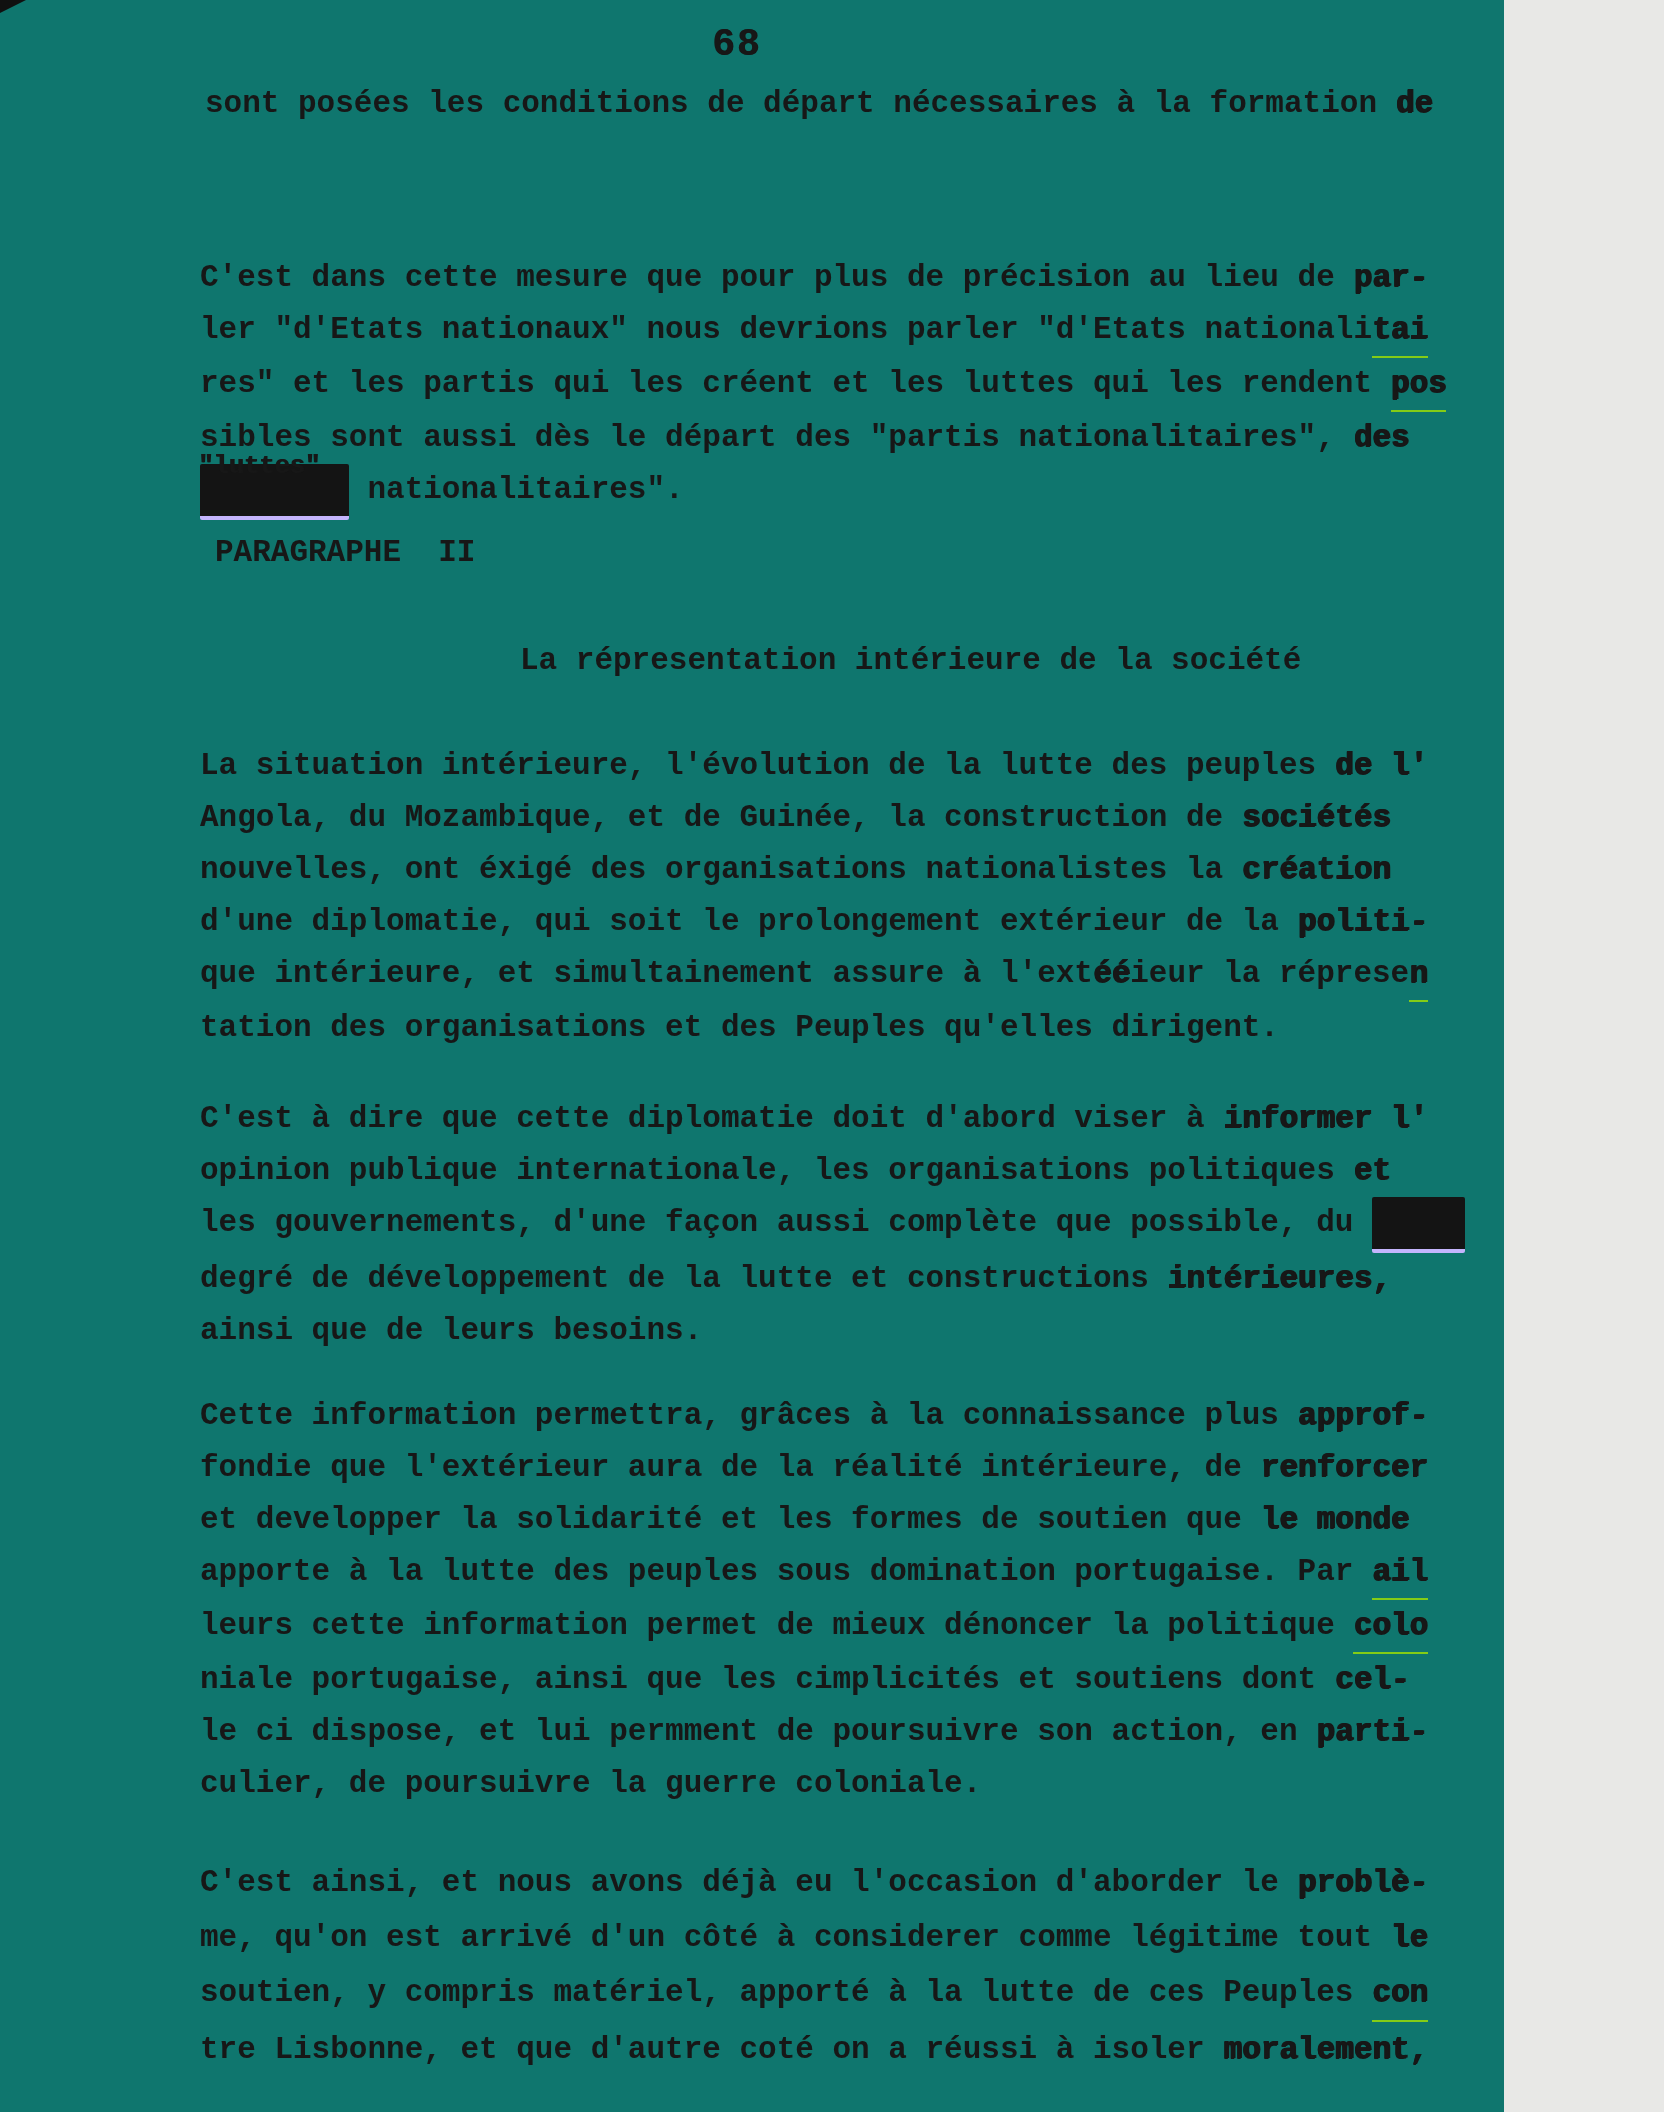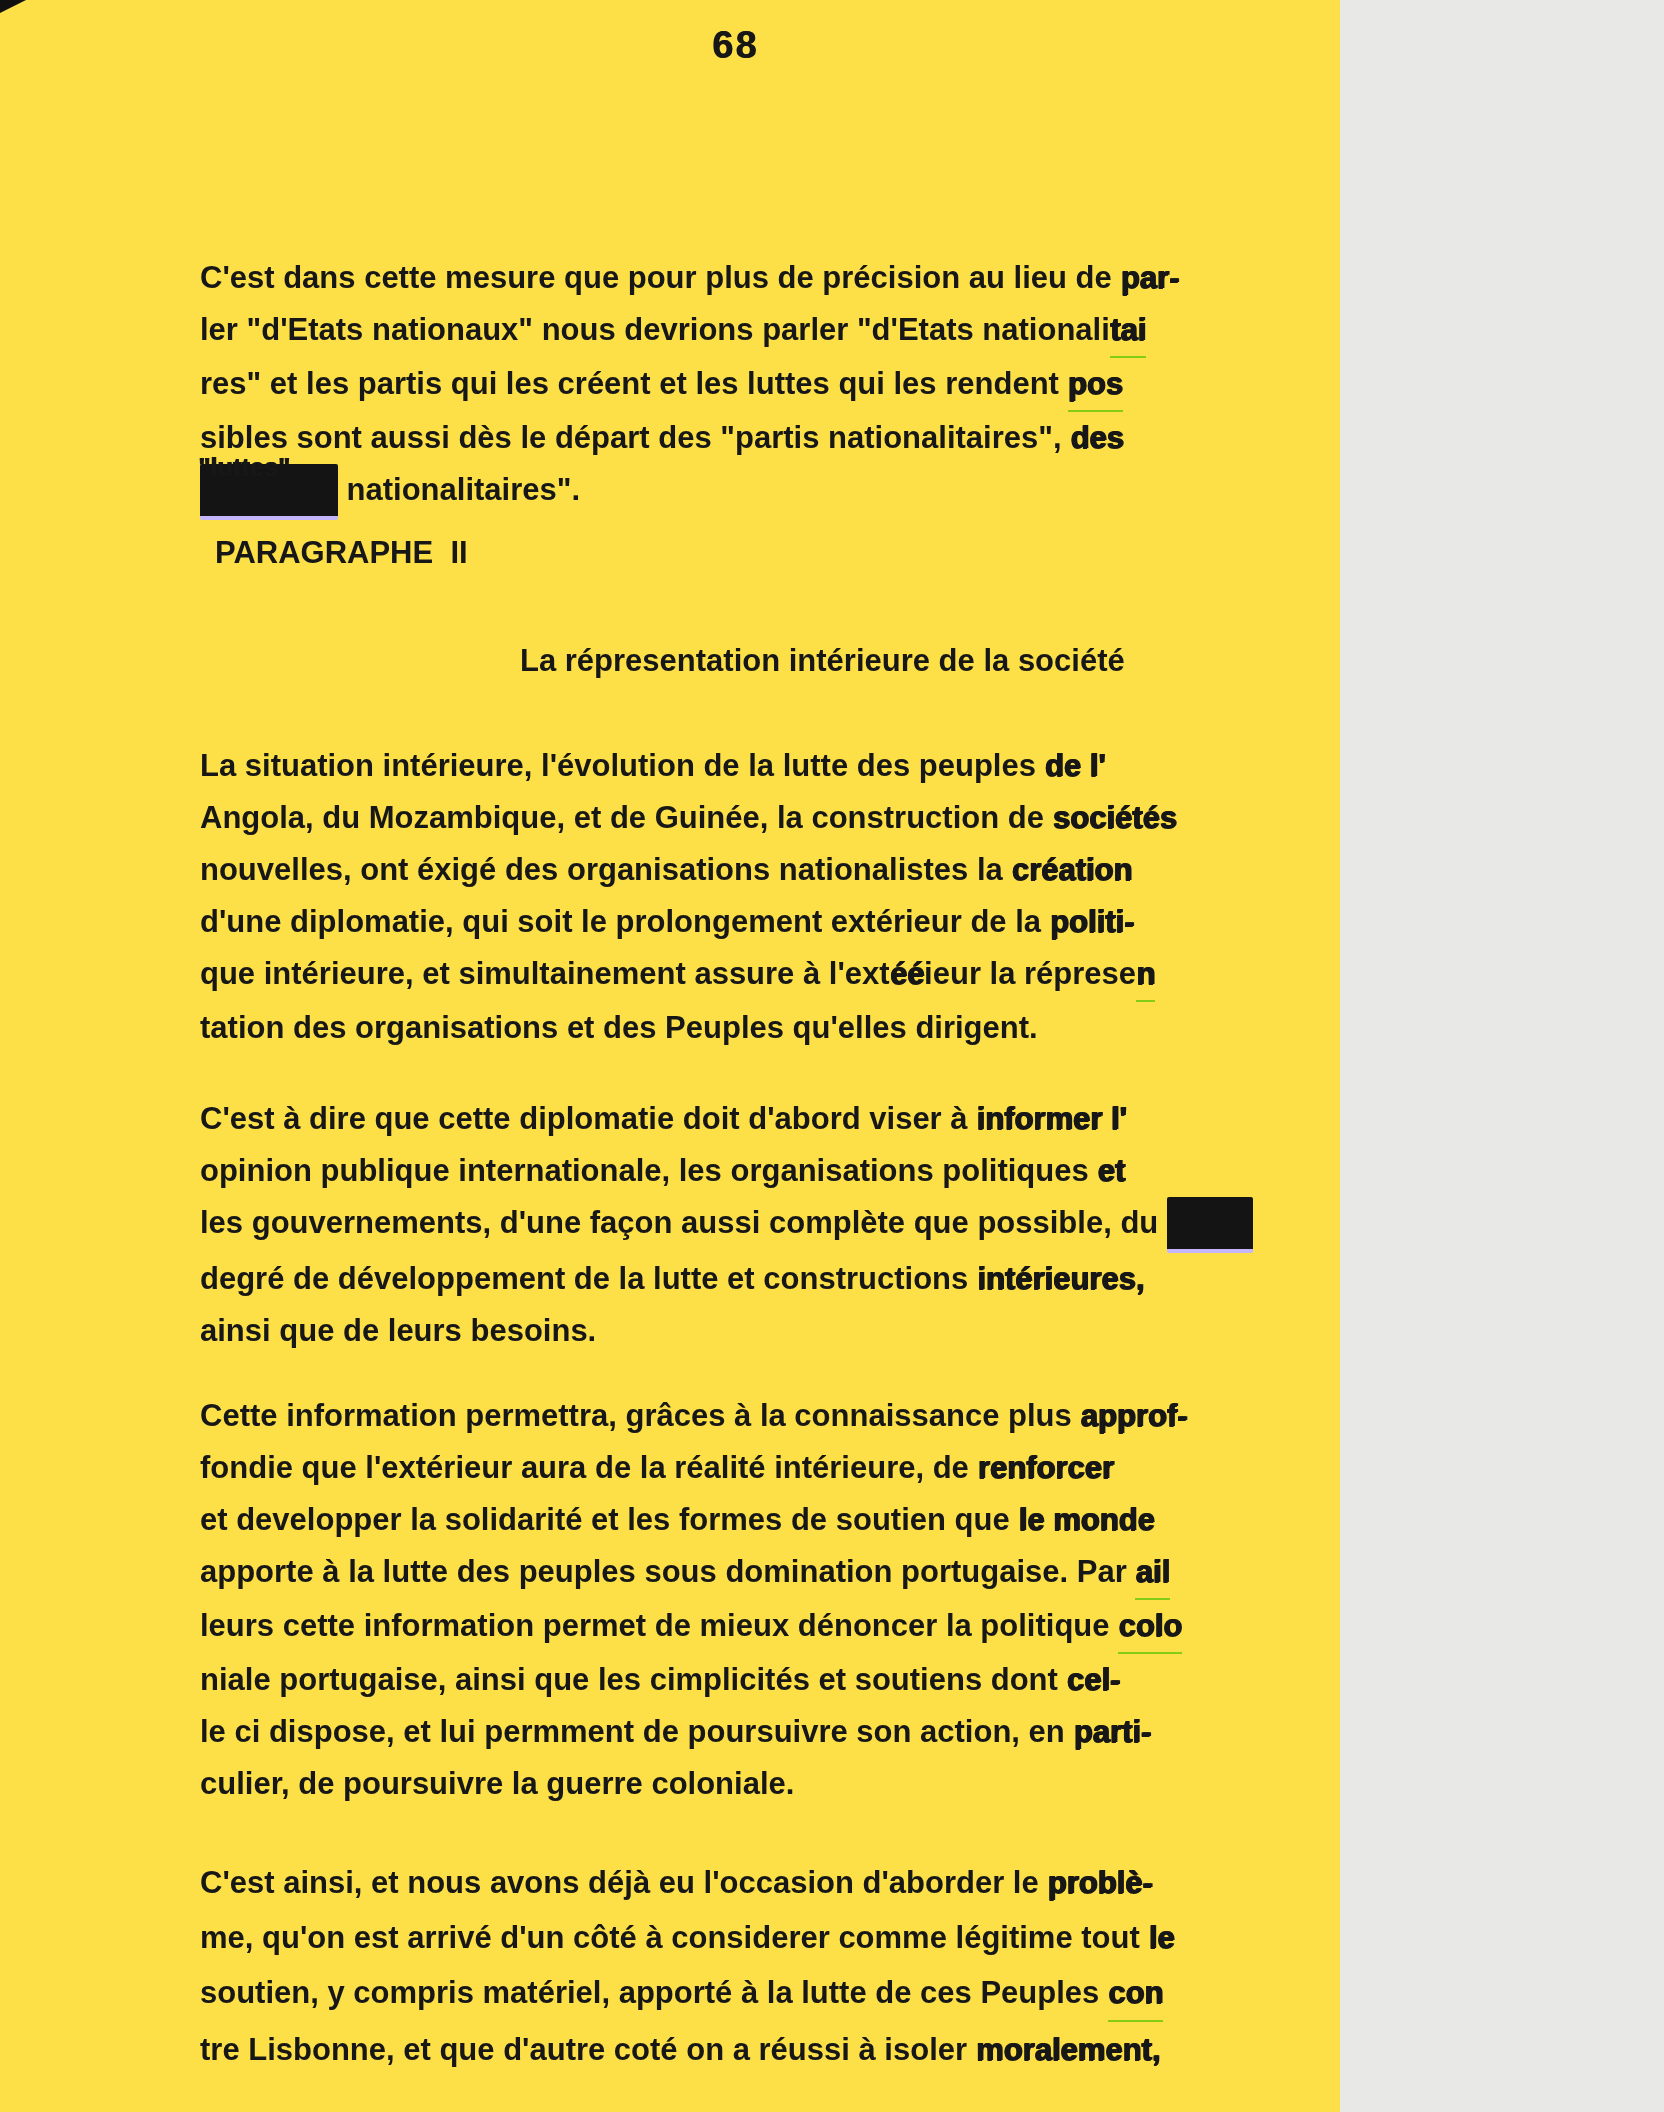--- a/index.html
+++ b/index.html
@@ -1,24 +1,24 @@
 <!DOCTYPE html>
 <html><head>
 <meta charset="utf-8">
 <style>
   html,body{
     margin:0; padding:0;
     background:#e8e8e6;
   }
   .page{
     position:relative;
-    width:1340px; height:2112px;
-    background:#fde047;
+    width:1504px; height:2112px;
+    background:#0f766e;
     color:#171717;
-    font-family:Liberation Sans, sans-serif;
+    font-family:Liberation Mono, monospace;
     font-weight:700;
     overflow:hidden;
   }
   .corner-mark{
     position:absolute; top:0; left:0;
     width:26px; height:13px;
     background:#101010;
     clip-path:polygon(0 0,100% 0,0 100%);
   }
   .page-number{
@@ -59,21 +59,21 @@
     display:block;
   }
 </style>
 </head>
 <body>
 
 <div class="page">
   <div class="corner-mark"></div>
   <div class="page-number">68</div>
   <div id="text-blocks">
-      <div class="block" style="top: 78px; left: 205px;"></div>
+      <div class="block" style="top: 78px; left: 205px;"><div class="line"><span class="seg n">sont posées les conditions de départ nécessaires à la formation </span><span class="seg b">de</span></div></div>
       <div class="block" style="top: 252px; left: 200px;"><div class="line"><span class="seg n">C'est dans cette mesure que pour plus de précision au lieu de </span><span class="seg b">par-</span></div><div class="line"><span class="seg n">ler "d'Etats nationaux" nous devrions parler "d'Etats nationali</span><span class="seg bu">tai</span></div><div class="line"><span class="seg n">res" et les partis qui les créent et les luttes qui les rendent </span><span class="seg bu">pos</span></div><div class="line"><span class="seg n">sibles sont aussi dès le départ des "partis nationalitaires", </span><span class="seg b">des</span></div><div class="line"><span class="seg x">xxxxxxxx<span class="above">"luttes"</span></span><span class="seg n"> nationalitaires".</span></div></div>
       <div class="block" style="top: 527px; left: 215px;"><div class="line"><span class="seg n">PARAGRAPHE  II</span></div></div>
       <div class="block" style="top: 635px; left: 520px;"><div class="line"><span class="seg n">La répresentation intérieure de la société</span></div></div>
       <div class="block" style="top: 740px; left: 200px;"><div class="line"><span class="seg n">La situation intérieure, l'évolution de la lutte des peuples </span><span class="seg b">de l'</span></div><div class="line"><span class="seg n">Angola, du Mozambique, et de Guinée, la construction de </span><span class="seg b">sociétés</span></div><div class="line"><span class="seg n">nouvelles, ont éxigé des organisations nationalistes la </span><span class="seg b">création</span></div><div class="line"><span class="seg n">d'une diplomatie, qui soit le prolongement extérieur de la </span><span class="seg b">politi-</span></div><div class="line"><span class="seg n">que intérieure, et simultainement assure à l'ext</span><span class="seg b">éé</span><span class="seg n">ieur la réprese</span><span class="seg bu">n</span></div><div class="line"><span class="seg n">tation des organisations et des Peuples qu'elles dirigent.</span></div></div>
       <div class="block" style="top: 1093px; left: 200px;"><div class="line"><span class="seg n">C'est à dire que cette diplomatie doit d'abord viser à </span><span class="seg b">informer l'</span></div><div class="line"><span class="seg n">opinion publique internationale, les organisations politiques </span><span class="seg b">et</span></div><div class="line"><span class="seg n">les gouvernements, d'une façon aussi complète que possible, du </span><span class="seg x">xxxxx</span></div><div class="line"><span class="seg n">degré de développement de la lutte et constructions </span><span class="seg b">intérieures,</span></div><div class="line"><span class="seg n">ainsi que de leurs besoins.</span></div></div>
       <div class="block" style="top: 1390px; left: 200px;"><div class="line"><span class="seg n">Cette information permettra, grâces à la connaissance plus </span><span class="seg b">approf-</span></div><div class="line"><span class="seg n">fondie que l'extérieur aura de la réalité intérieure, de </span><span class="seg b">renforcer</span></div><div class="line"><span class="seg n">et developper la solidarité et les formes de soutien que </span><span class="seg b">le monde</span></div><div class="line"><span class="seg n">apporte à la lutte des peuples sous domination portugaise. Par </span><span class="seg bu">ail</span></div><div class="line"><span class="seg n">leurs cette information permet de mieux dénoncer la politique </span><span class="seg bu">colo</span></div><div class="line"><span class="seg n">niale portugaise, ainsi que les cimplicités et soutiens dont </span><span class="seg b">cel-</span></div><div class="line"><span class="seg n">le ci dispose, et lui permment de poursuivre son action, en </span><span class="seg b">parti-</span></div><div class="line"><span class="seg n">culier, de poursuivre la guerre coloniale.</span></div></div>
       <div class="block" style="top: 1855px; left: 200px; line-height: 55px;"><div class="line"><span class="seg n">C'est ainsi, et nous avons déjà eu l'occasion d'aborder le </span><span class="seg b">problè-</span></div><div class="line"><span class="seg n">me, qu'on est arrivé d'un côté à considerer comme légitime tout </span><span class="seg b">le</span></div><div class="line"><span class="seg n">soutien, y compris matériel, apporté à la lutte de ces Peuples </span><span class="seg bu">con</span></div><div class="line"><span class="seg n">tre Lisbonne, et que d'autre coté on a réussi à isoler </span><span class="seg b">moralement,</span></div></div>
     </div>
 </div>
 

